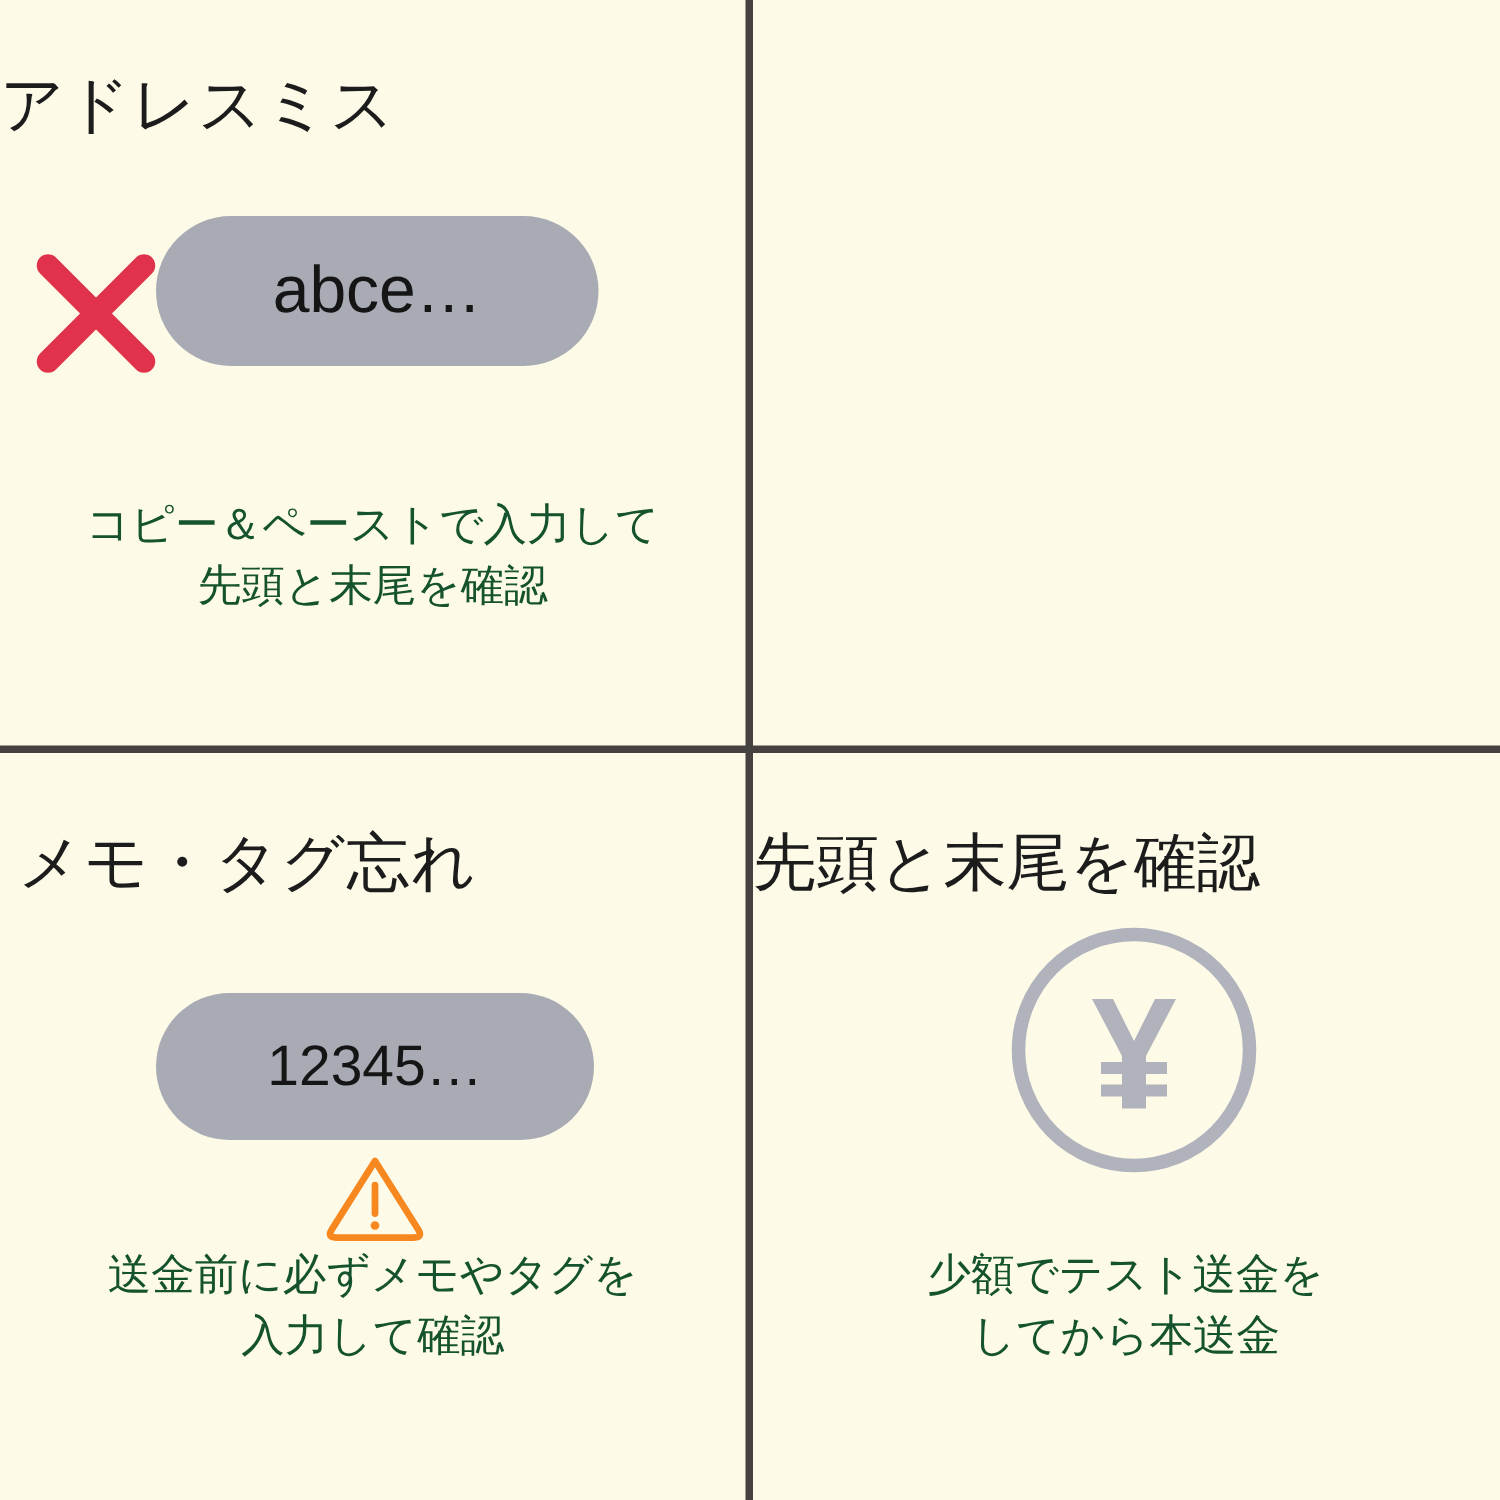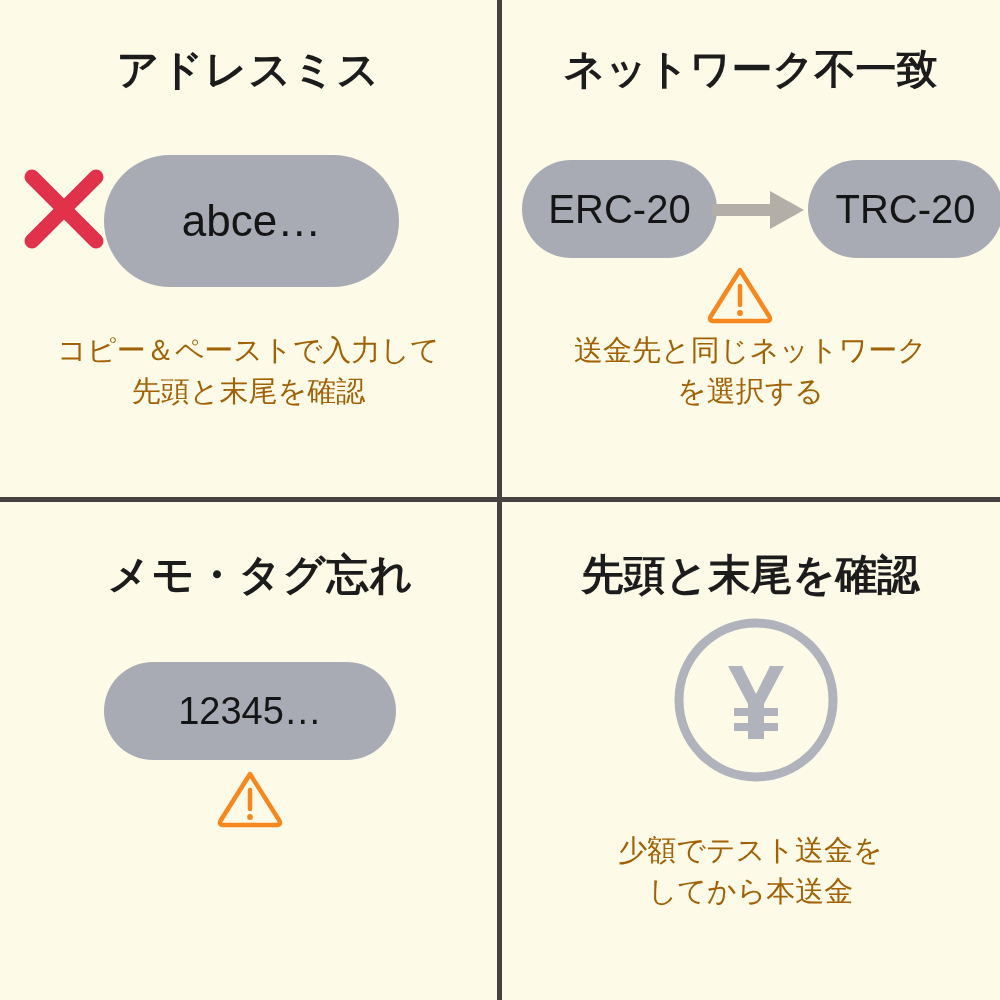--- a/index.html
+++ b/index.html
@@ -45,41 +45,41 @@
   }
   #quad-tl { left: 0;     top: 0; }
   #quad-tr { left: 502px; top: 0; }
   #quad-bl { left: 0;     top: 502px; }
   #quad-br { left: 502px; top: 502px; }
 
   .quad-title {
     position: absolute;
     left: 0;
     width: 100%;
-    text-align: center;
-    font-weight: 700;
+    text-align: left;
+    font-weight: 400;
     font-size: 42px;
     letter-spacing: 1px;
     color: #1C1C1C;
     white-space: nowrap;
   }
   #quad-tl .quad-title { top: 42px; }
   #quad-tr .quad-title { top: 42px; font-size: 41px; letter-spacing: 0px; }
   #quad-bl .quad-title { top: 45px; padding-left: 12px; }
   #quad-br .quad-title { top: 45px; letter-spacing: 0px; }
 
   .quad-caption {
     position: absolute;
     left: 0;
     width: 100%;
     text-align: center;
     font-size: 29px;
     font-weight: 300;
     line-height: 1.42;
-    color: #a16207;
+    color: #14532d;
     white-space: pre-line;
   }
   #quad-tl .quad-caption { top: 330px; }
   #quad-tr .quad-caption { top: 330px; }
   #quad-bl .quad-caption { top: 328px; }
   #quad-br .quad-caption { top: 328px; }
 
   
   .pill {
     position: absolute;
@@ -89,23 +89,23 @@
     align-items: center;
     justify-content: center;
     color: #151515;
     font-weight: 400;
     box-sizing: border-box;
   }
 
   
   #pill-address {
     left: 104px;
-    top: 155px;
+    top: 144px;
     width: 295px;
-    height: 132px;
+    height: 100px;
     font-size: 44px;
   }
   
   #icon-x {
     position: absolute;
     left: 20px;
     top: 165px;
     width: 88px;
     height: 88px;
   }
@@ -183,60 +183,37 @@
         <line x1="76" y1="12" x2="12" y2="76" stroke="#E0334B" stroke-width="15" stroke-linecap="round"></line>
       </svg>
     </span>
 
     <div class="pill" id="pill-address">abce…</div>
 
     <div class="quad-caption">コピー＆ペーストで入力して
 先頭と末尾を確認</div>
   </div>
 
-  <div class="quad" id="quad-tr">
-
-    <div class="quad-title">ネットワーク不一致</div>
-
-    <div class="pill" id="pill-erc">ERC-20</div>
-
-    <span id="icon-arrow">
-      <svg viewBox="0 0 96 48" width="96" height="48" aria-hidden="true">
-        <path d="M2 18 L60 18 L60 5 L94 24 L60 43 L60 30 L2 30 Z" fill="#B3AFA8"></path>
-      </svg>
-    </span>
-
-    <div class="pill" id="pill-trc">TRC-20</div>
+
+  <div class="quad" id="quad-bl">
+
+    <div class="quad-title">メモ・タグ忘れ</div>
+
+    <div class="pill" id="pill-memo">12345…</div>
 
     <span class="warn-tri">
       <svg viewBox="0 0 68 60" width="68" height="60" aria-hidden="true">
         <path d="M34 6 L63 52 Q66 57 60 57 L8 57 Q2 57 5 52 Z" fill="none" stroke="#F7871F" stroke-width="4.5" stroke-linejoin="round"></path>
         <line x1="34" y1="22" x2="34" y2="41" stroke="#F7871F" stroke-width="4.5" stroke-linecap="round"></line>
         <circle cx="34" cy="49" r="2.9" fill="#F7871F"></circle>
       </svg>
     </span>
 
-    <div class="quad-caption">送金先と同じネットワーク
-を選択する</div>
-  </div>
-
-  <div class="quad" id="quad-bl">
-
-    <div class="quad-title">メモ・タグ忘れ</div>
-
-    <div class="pill" id="pill-memo">12345…</div>
-
-    <span class="warn-tri">
-      <svg viewBox="0 0 68 60" width="68" height="60" aria-hidden="true">
-        <path d="M34 6 L63 52 Q66 57 60 57 L8 57 Q2 57 5 52 Z" fill="none" stroke="#F7871F" stroke-width="4.5" stroke-linejoin="round"></path>
-        <line x1="34" y1="22" x2="34" y2="41" stroke="#F7871F" stroke-width="4.5" stroke-linecap="round"></line>
-        <circle cx="34" cy="49" r="2.9" fill="#F7871F"></circle>
-      </svg>
-    </span>
-
+    <div class="quad-caption">送金前に必ずメモやタグを
+入力して確認</div>
   </div>
 
   <div class="quad" id="quad-br">
 
     <div class="quad-title">先頭と末尾を確認</div>
 
     <span id="icon-yen">
       <svg viewBox="0 0 172 172" width="172" height="172" aria-hidden="true">
         <circle cx="86" cy="86" r="77" fill="none" stroke="#B0B3BC" stroke-width="9"></circle>
         <g fill="#B0B3BC">

